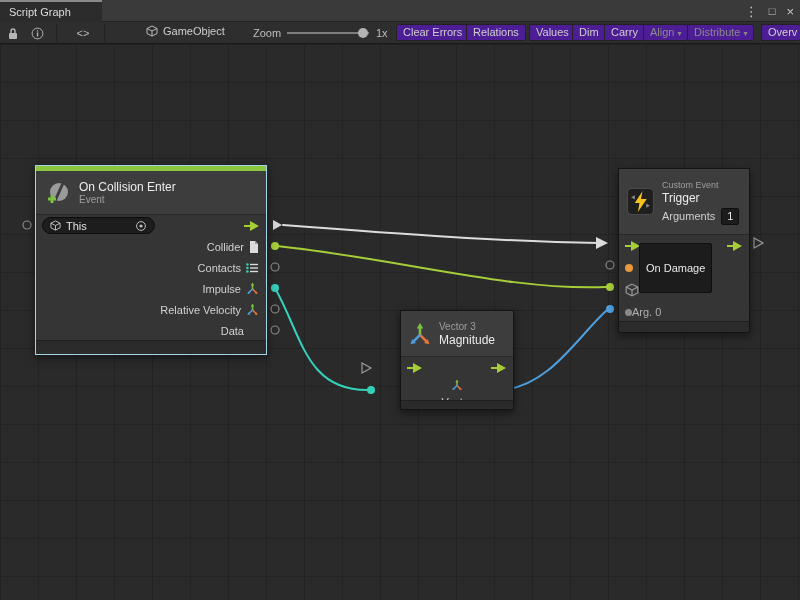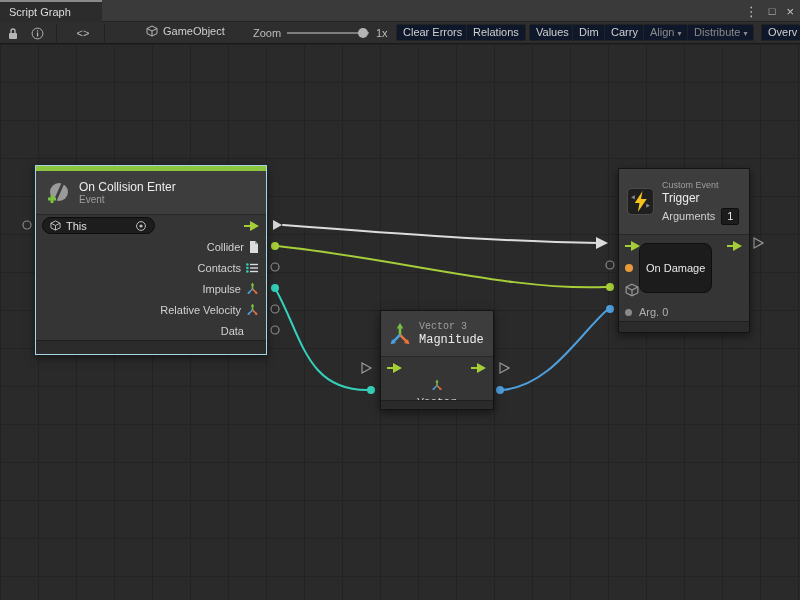--- a/index.html
+++ b/index.html
@@ -14,21 +14,21 @@
 
   
   .toolbar{position:absolute;left:0;top:22px;width:800px;height:22px;background:#2e2e2e;border-bottom:1px solid #191919;box-sizing:border-box;}
   .tbicon{position:absolute;top:4px;width:18px;height:14px;display:flex;align-items:center;justify-content:center;color:#bbb;}
   .sep{position:absolute;top:2px;width:1px;height:18px;background:#222;}
   .gochip{position:absolute;left:146px;top:3px;height:16px;display:flex;align-items:flex-start;gap:5px;color:#cfcfcf;}
   .zoomlabel{position:absolute;left:253px;top:5px;color:#bdbdbd;}
   .slidertrack{position:absolute;left:287px;top:10px;width:82px;height:2px;background:#7d7d7d;}
   .sliderhandle{position:absolute;left:358px;top:6px;width:10px;height:10px;border-radius:50%;background:#b4b4b4;}
   .zoomval{position:absolute;left:376px;top:5px;color:#bdbdbd;}
-  .tbtn{position:absolute;top:2px;height:17px;line-height:15px;padding:0 6px;background:#0f172a;border:1px solid #222;border-radius:2px;color:#cfcfcf;box-sizing:border-box;white-space:nowrap;}
+  .tbtn{position:absolute;top:2px;height:17px;line-height:15px;padding:0 6px;background:#4c1d95;border:1px solid #222;border-radius:2px;color:#cfcfcf;box-sizing:border-box;white-space:nowrap;}
   .tbtn.dim{color:#8a8a8a;}
   .tbtn .dd{font-size:8px;margin-left:3px;}
 
   
   .canvas{position:absolute;left:0;top:44px;width:800px;height:556px;background-color:#2a2a2a;
     background-image:linear-gradient(to right,#232323 1px,transparent 1px),linear-gradient(to bottom,#232323 1px,transparent 1px);
     background-size:38px 38px;overflow:hidden;}
   #wire-layer{position:absolute;left:0;top:0;pointer-events:none;}
 
   
@@ -44,21 +44,21 @@
   .row22{height:22px;}
   .plabel{font-size:11px;color:#d2d2d2;}
   .plabel.dim{color:#b0b0b0;}
   .nfoot{position:absolute;left:0;right:0;bottom:0;background:#2b2b2b;border-top:1px solid #1f1f1f;}
   .pill{display:flex;align-items:center;gap:5px;height:17px;width:113px;padding:0 7px;background:#1d1d1d;border:1px solid #0d0d0d;border-radius:9px;color:#e0e0e0;box-sizing:border-box;}
   .pill .tgt{margin-left:auto;display:flex;}
   .dot{width:8px;height:8px;border-radius:50%;}
   .dot.orange{background:#e89a3c;}
   .dot.blue{background:#4e9fdd;}
   .dot.gray{background:#8a8a8a;width:7px;height:7px;}
-  .txtfield{height:16px;line-height:16px;padding:16px 6px;background:#1c1c1c;border:1px solid #0e0e0e;border-radius:8px;color:#e8e8e8;font-size:11px;}
+  .txtfield{height:16px;line-height:16px;padding:16px 6px;background:#1c1c1c;border:1px solid #0e0e0e;border-radius:2px;color:#e8e8e8;font-size:11px;}
   .numfield{display:inline-block;width:16px;height:15px;line-height:15px;text-align:center;background:#1c1c1c;border:1px solid #0e0e0e;border-radius:2px;color:#e8e8e8;font-size:11px;}
   .argrow{display:flex;align-items:center;gap:6px;margin-top:3px;color:#cfcfcf;}
   .icwrap{display:flex;align-items:center;}
 </style>
 </head>
 <body>
 
 <div class="win">
 
   <div class="tabstrip">
@@ -231,21 +231,21 @@
               <path d="M1.4 12 L4.3 11.4 L2.2 9.3 Z" fill="#4e9fdd"></path>
             </svg>
         </span>
       </div>
       <div class="row r" style="padding-right:22px;">
         <span class="plabel">Data</span>
       </div>
       <div class="nfoot" style="height:13px;"></div>
     </div>
 
-    <div class="node" style="left:380px;top:266px;width:114px;height:100px;font-family:Liberation Mono, monospace;">
+    <div class="node" style="left:400px;top:266px;width:114px;height:100px;">
       <div class="nhead" style="height:46px;gap:7px;padding:0 7px;">
         <span class="icwrap">
           <svg width="24" height="26" viewBox="0 0 13 13">
               <path d="M6.5 7 V2.5" stroke="#7ac143" stroke-width="1.4"></path>
               <path d="M6.5 0.5 L4.7 3.5 H8.3 Z" fill="#7ac143"></path>
               <path d="M6.5 7 L10 10.5" stroke="#e8743c" stroke-width="1.4"></path>
               <path d="M11.6 12 L8.7 11.4 L10.8 9.3 Z" fill="#e8743c"></path>
               <path d="M6.5 7 L3 10.5" stroke="#4e9fdd" stroke-width="1.4"></path>
               <path d="M1.4 12 L4.3 11.4 L2.2 9.3 Z" fill="#4e9fdd"></path>
             </svg>
@@ -324,20 +324,20 @@
         <div class="txtfield">On Damage</div>
       </div>
       <div class="row row22">
         <span class="icwrap">
           <svg width="14" height="14" viewBox="0 0 12 12" fill="none" stroke="#9a9a9a">
               <path d="M6 1 L11 3.5 V8.5 L6 11 L1 8.5 V3.5 Z"></path>
               <path d="M1 3.5 L6 6 L11 3.5 M6 6 V11"></path>
             </svg>
         </span>
       </div>
-      <div class="row row22" style="gap:7px;">
+      <div class="row row22" style="">
         <span class="dot gray"></span>
         <span class="plabel dim">Arg. 0</span>
       </div>
       <div class="nfoot" style="height:10px;"></div>
     </div>
   </div>
 </div>
 
 </body></html>

